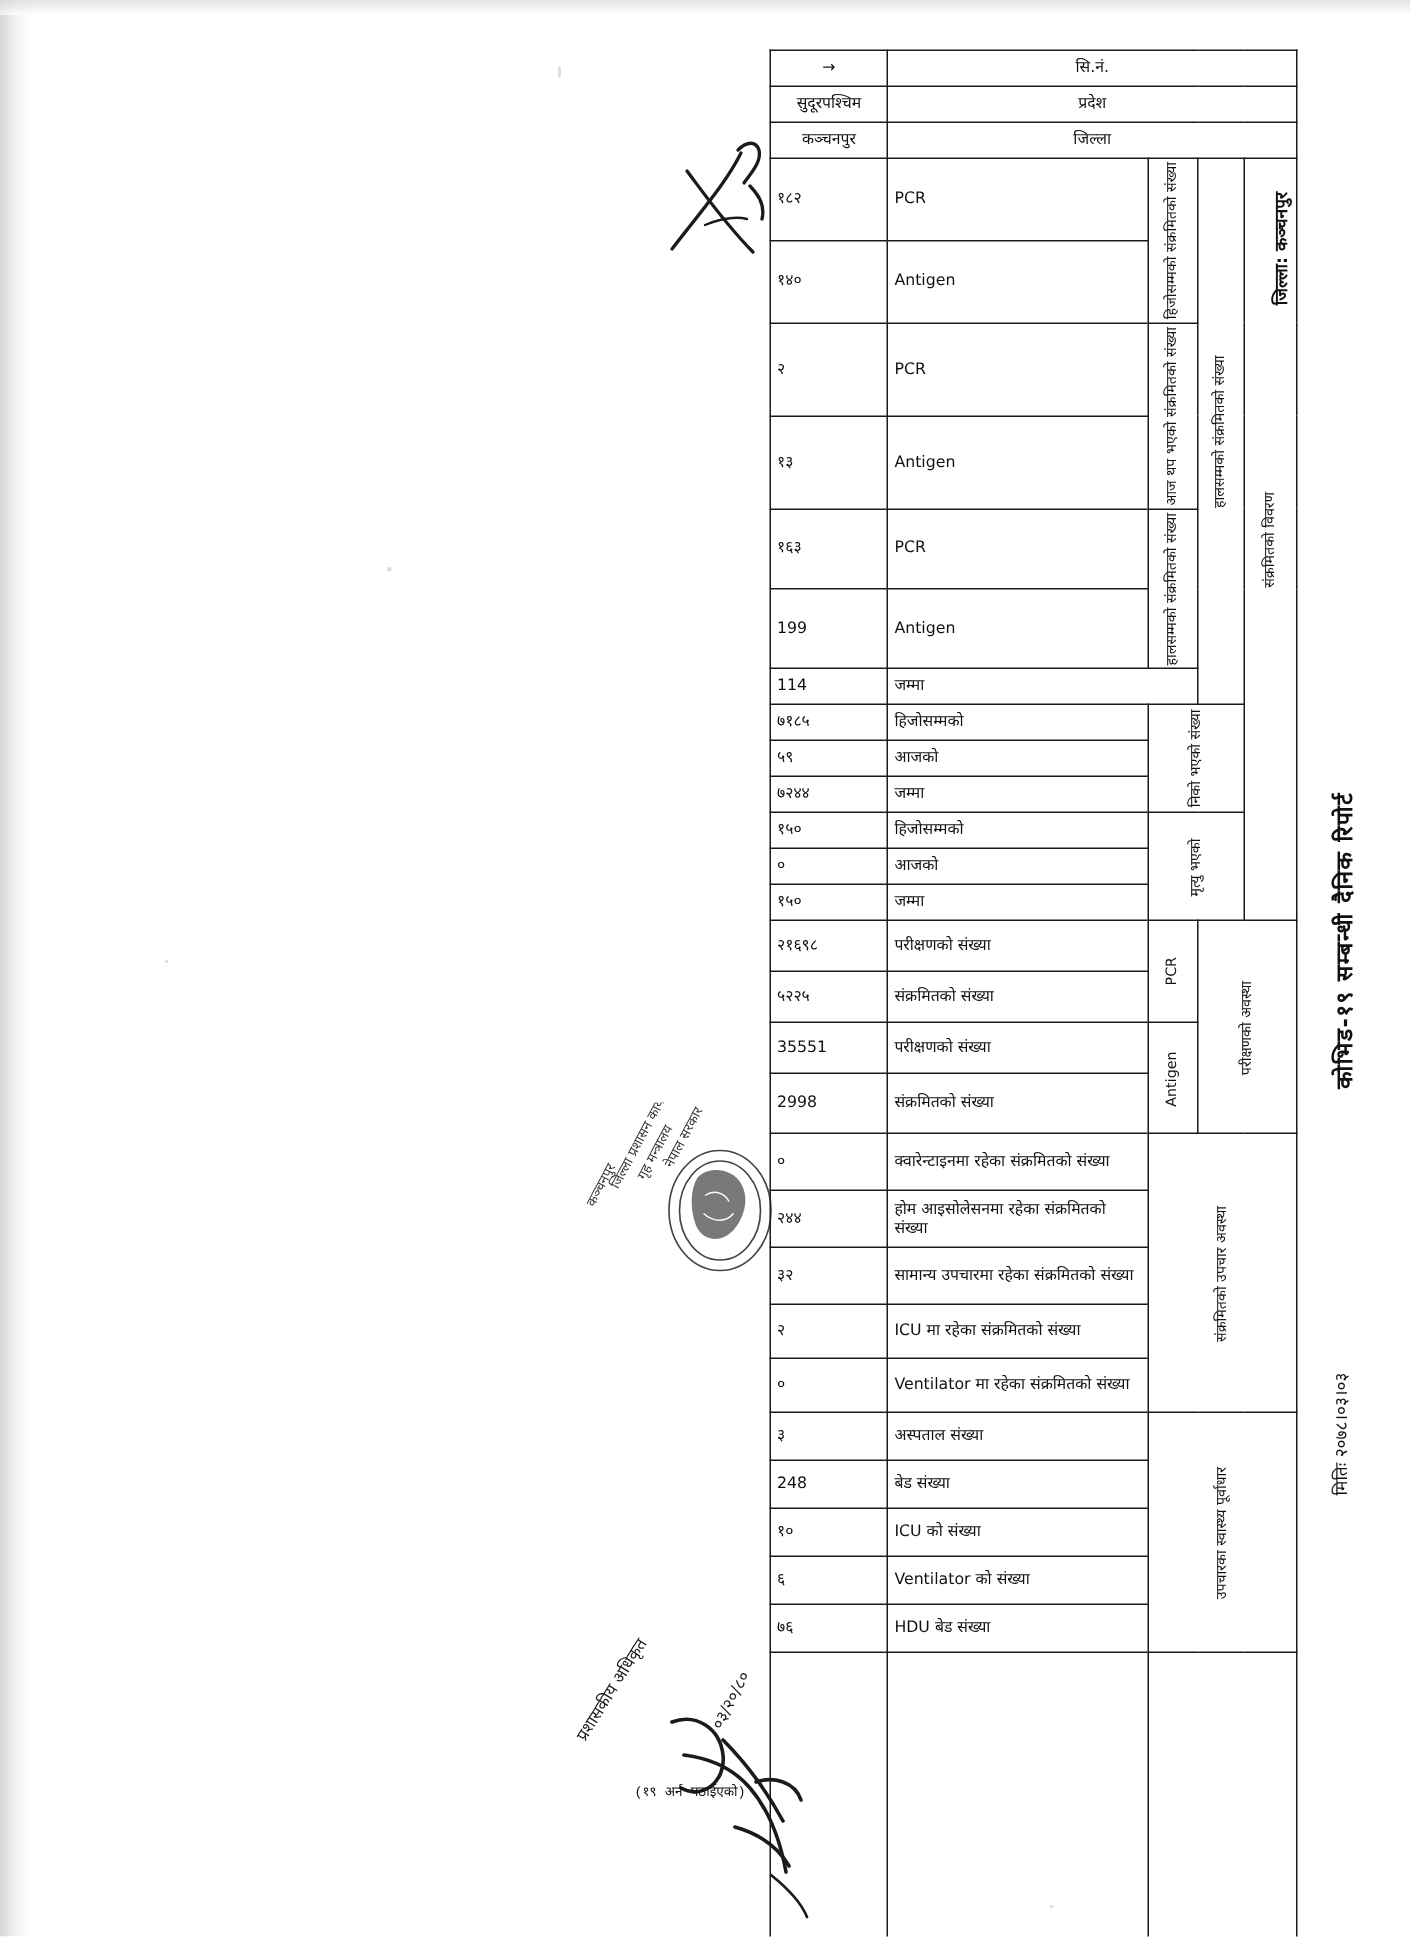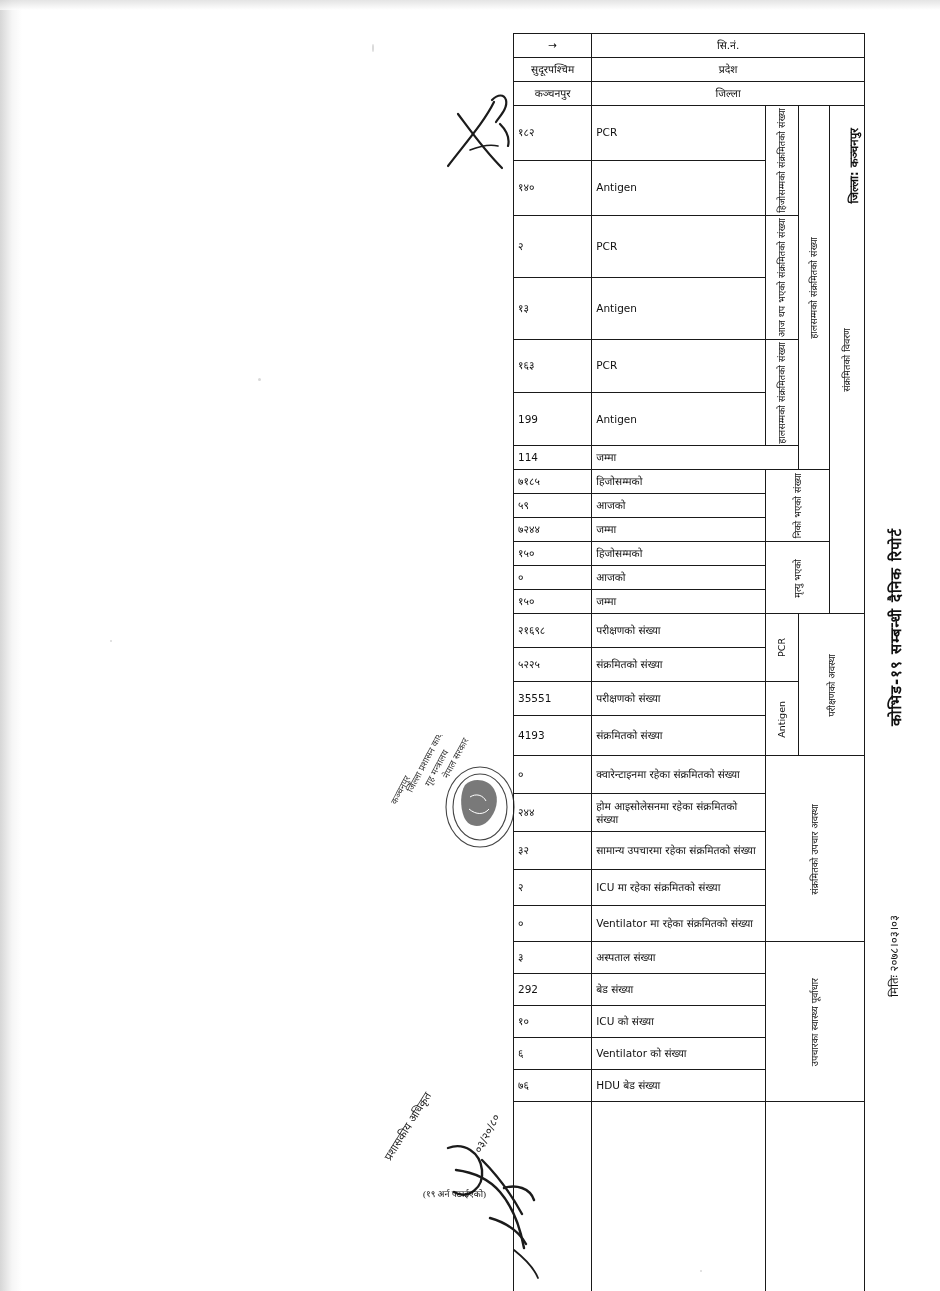--- a/index.html
+++ b/index.html
@@ -103,21 +103,21 @@
   #date-hand{
     left:470px;top:1148px;
     font-size:11px;
     transform:rotate(-62deg);
     transform-origin:left top;
     white-space:nowrap;
   }
   #note-left{
     position:absolute;left:423px;top:1187px;
     font-size:9px;white-space:nowrap;
-    font-family:Liberation Serif, serif;
+    font-family:Liberation Mono, monospace;
   }
 </style>
 </head>
 <body>
 
 <div class="page-edge-left"></div>
 <div class="page-edge-top"></div>
 
 <div class="speck" style="left:258px;top:378px;width:3px;height:3px;"></div>
 <div class="speck" style="left:372px;top:44px;width:2px;height:8px;"></div>
@@ -261,21 +261,21 @@
     <tr>
       <td style="height:34px">35551</td>
       <td style="height:34px">परीक्षणको संख्या</td>
       <td class="col-grp" rowspan="2">
         <div class="vwrap">
             <span class="vtext">Antigen</span>
           </div>
       </td>
     </tr>
     <tr>
-      <td style="height:40px">4193</td>
+      <td style="height:40px">2998</td>
       <td style="height:40px">संक्रमितको संख्या</td>
     </tr>
 
     <tr>
       <td style="height:38px">०</td>
       <td class="lab-2l" style="height:38px">क्वारेन्टाइनमा रहेका संक्रमितको संख्या</td>
       <td class="col-outer" colspan="3" rowspan="5">
         <div class="vwrap">
             <span class="vtext">संक्रमितको उपचार अवस्था</span>
           </div>
@@ -301,21 +301,21 @@
     <tr>
       <td style="height:32px">३</td>
       <td style="height:32px">अस्पताल संख्या</td>
       <td class="col-outer" colspan="3" rowspan="5">
         <div class="vwrap">
             <span class="vtext">उपचारका स्वास्थ्य पूर्वाधार</span>
           </div>
       </td>
     </tr>
     <tr>
-      <td style="height:32px">292</td>
+      <td style="height:32px">248</td>
       <td style="height:32px">बेड संख्या</td>
     </tr>
     <tr>
       <td style="height:32px">१०</td>
       <td style="height:32px">ICU को संख्या</td>
     </tr>
     <tr>
       <td style="height:32px">६</td>
       <td style="height:32px">Ventilator को संख्या</td>
     </tr>

